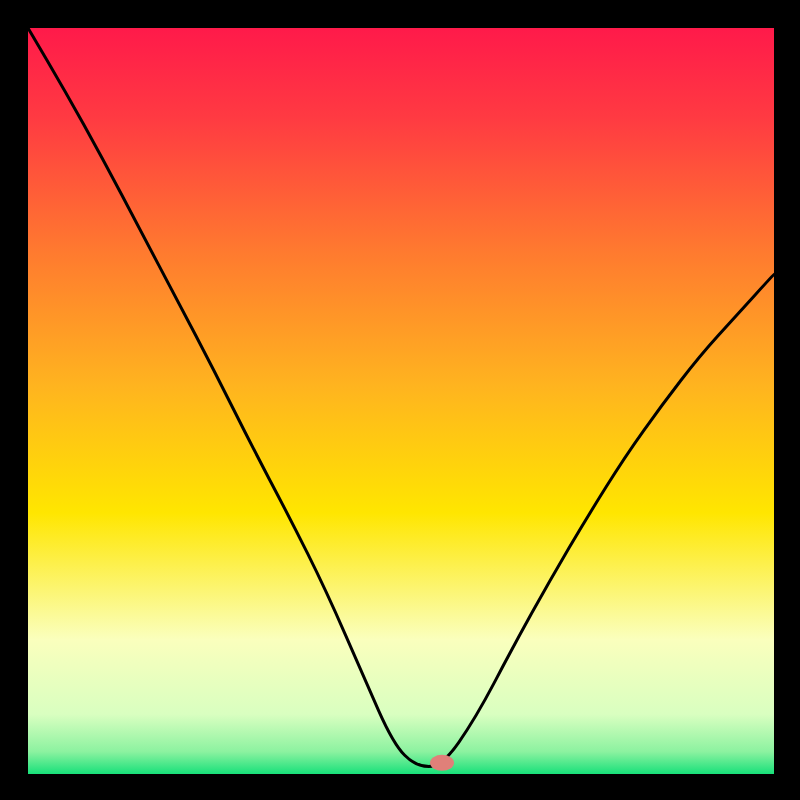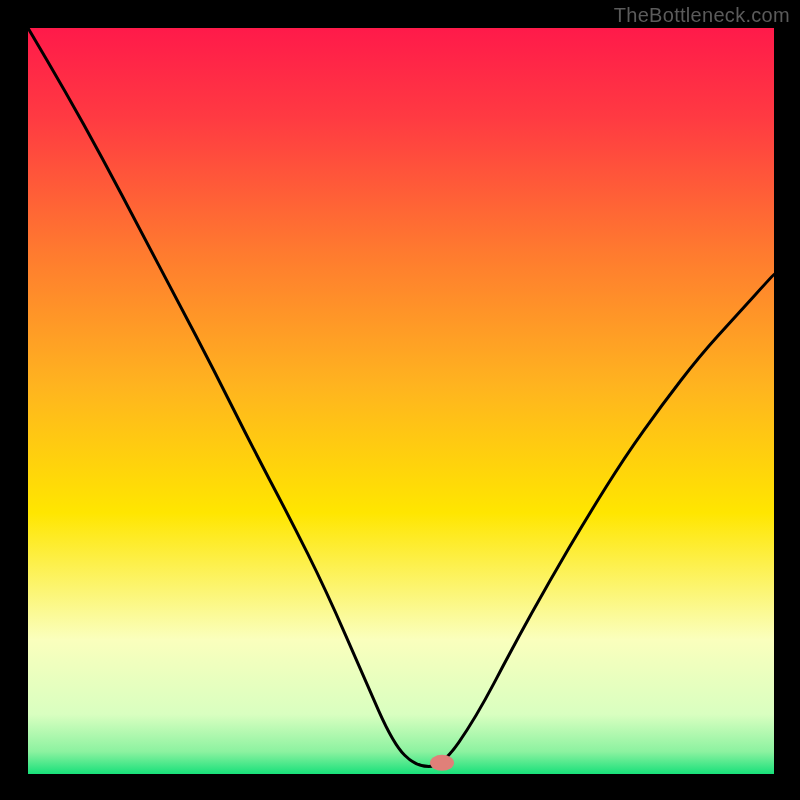--- a/index.html
+++ b/index.html
@@ -51,14 +51,13 @@
       </linearGradient>
     </defs>
 
     <rect id="plot-rect" fill="url(#bg-grad)" x="28" y="28" width="746" height="746"></rect>
 
     <path id="curve-path" fill="none" stroke-width="3" stroke-linejoin="round" stroke-linecap="round" d="M 28.0 28.0 Q 28.0 28.0 46.7 59.7 Q 65.3 91.4 84.0 125.0 Q 102.6 158.6 121.3 194.0 Q 139.9 229.4 158.6 264.9 Q 177.2 300.3 195.9 335.7 Q 214.5 371.2 233.1 408.5 Q 251.8 445.8 270.4 481.2 Q 289.1 516.6 307.8 553.9 Q 326.4 591.2 345.1 634.1 Q 363.7 677.0 378.6 710.6 Q 393.5 744.2 404.7 755.3 Q 415.9 766.5 429.0 766.5 Q 442.0 766.5 458.8 742.3 Q 475.6 718.1 494.3 682.6 Q 512.9 647.2 531.5 613.6 Q 550.2 580.0 568.8 548.3 Q 587.5 516.6 606.2 486.8 Q 624.8 456.9 643.5 430.8 Q 662.1 404.7 680.8 380.5 Q 699.4 356.2 718.0 335.7 Q 736.7 315.2 755.3 294.7 T 774.0 274.2 " stroke="#000000"></path>
 
     <ellipse id="opt-marker" cx="442.03000000000003" cy="762.81" rx="12" ry="8" fill="#e08079"></ellipse>
   </svg>
 
-  <div class="watermark">TheBottleneck.com</div>
 </div>
 
 </body></html>

